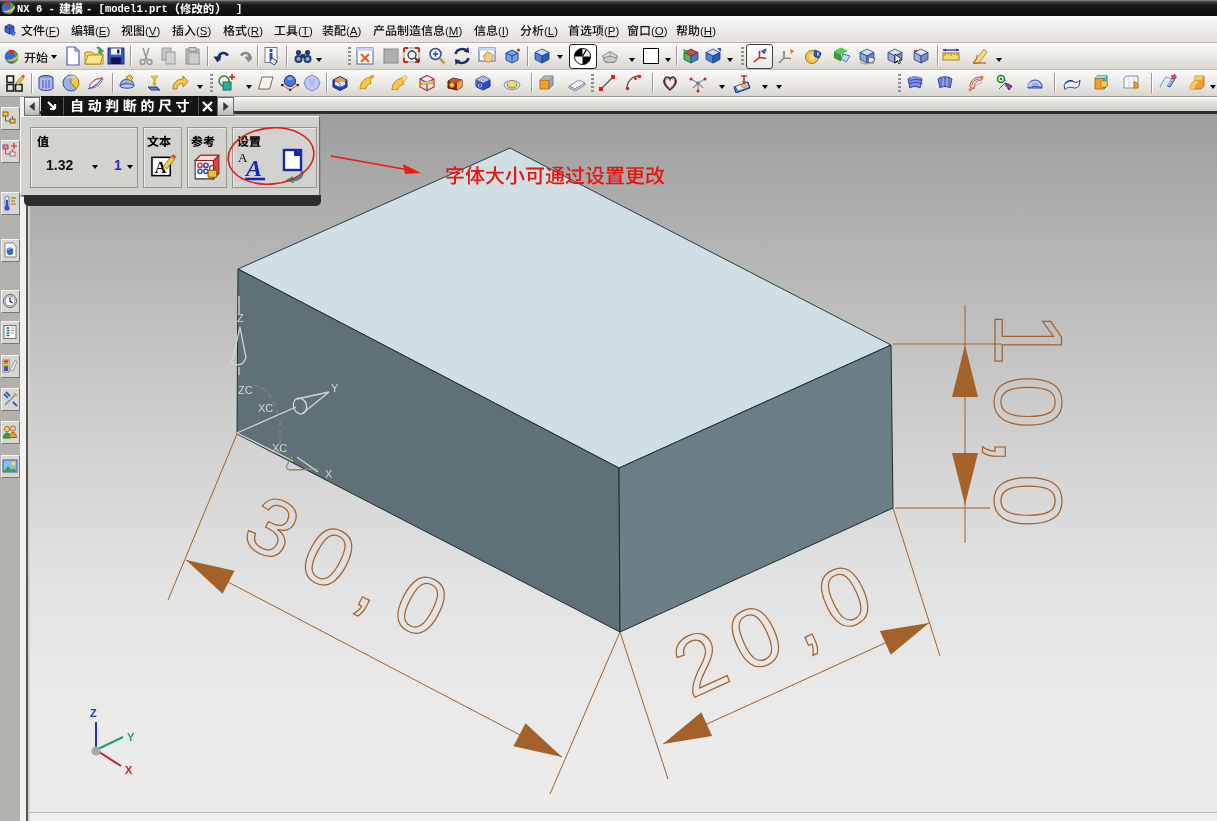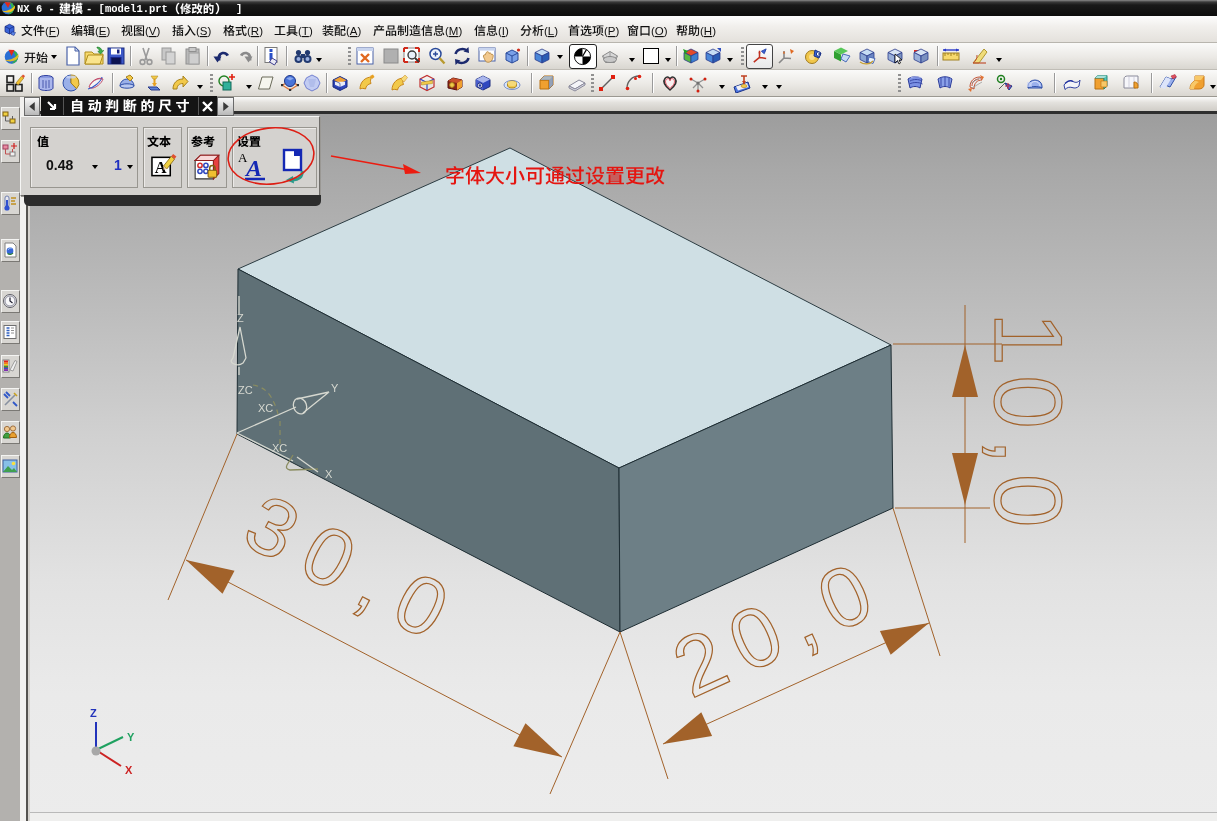--- a/index.html
+++ b/index.html
@@ -585,21 +585,21 @@
   </svg>
 <div class="abs" style="left:217px;top:97px;width:17px;height:19px;background:linear-gradient(180deg,#f8f8f8,#b8b8b8);border:1px solid #6a6a6a"></div>
 <svg style="position:absolute;left:221px;top:101px" width="10" height="11" viewBox="0 0 10 12">
     <path d="M2 1l6 5-6 5z" fill="#3a3a3a"></path>
   </svg>
 <div class="abs" style="left:20px;top:116px;width:300px;height:80px;background:#d4d2cf;border:1px solid;border-color:#f6f6f5 #6f6d6a #6f6d6a #f6f6f5;box-shadow:1px 1px 0 #9a9894"></div>
 <div class="abs" style="left:30px;top:127px;width:108px;height:61px;background:#d4d2cf;border:1px solid #989690;box-shadow:inset 1px 1px 0 #eceae8"></div>
 <div class="abs" style="left:143px;top:127px;width:39px;height:61px;background:#d4d2cf;border:1px solid #989690;box-shadow:inset 1px 1px 0 #eceae8"></div>
 <div class="abs" style="left:187px;top:127px;width:40px;height:61px;background:#d4d2cf;border:1px solid #989690;box-shadow:inset 1px 1px 0 #eceae8"></div>
 <div class="abs" style="left:232px;top:127px;width:85px;height:61px;background:#d4d2cf;border:1px solid #989690;box-shadow:inset 1px 1px 0 #eceae8"></div>
-<div class="abs" style="left:46px;top:157px;width:34px;height:17px;font:bold 14px 'Liberation Sans';color:#111">0.48</div>
+<div class="abs" style="left:46px;top:157px;width:34px;height:17px;font:bold 14px 'Liberation Sans';color:#111">1.32</div>
 <div style="position:absolute;left:92px;top:165px;width:0;height:0;border-left:3px solid transparent;border-right:3px solid transparent;border-top:4px solid #000"></div>
 <div class="abs" style="left:114px;top:157px;width:10px;height:17px;font:bold 14px 'Liberation Sans';color:#2030c0">1</div>
 <div style="position:absolute;left:127px;top:165px;width:0;height:0;border-left:3px solid transparent;border-right:3px solid transparent;border-top:4px solid #000"></div>
 <svg style="position:absolute;left:151px;top:152px" width="26" height="28" viewBox="0 0 27 28">
     <rect x="1" y="5" width="19" height="19" fill="#fff" stroke="#000" stroke-width="1.6"></rect>
     <text x="4" y="21" style="font:bold 17px 'Liberation Serif'">A</text>
     <path d="M13 14 21 4l3.5 2.8L16.5 17z" fill="#f0d040" stroke="#806010" stroke-width=".8"></path>
     <path d="M21 4l2-2.4 3.4 2.6L24.5 6.8z" fill="#e05030"></path>
     <path d="M13 14l3.5 3L13 18z" fill="#e8c8a0"></path>
   </svg>

